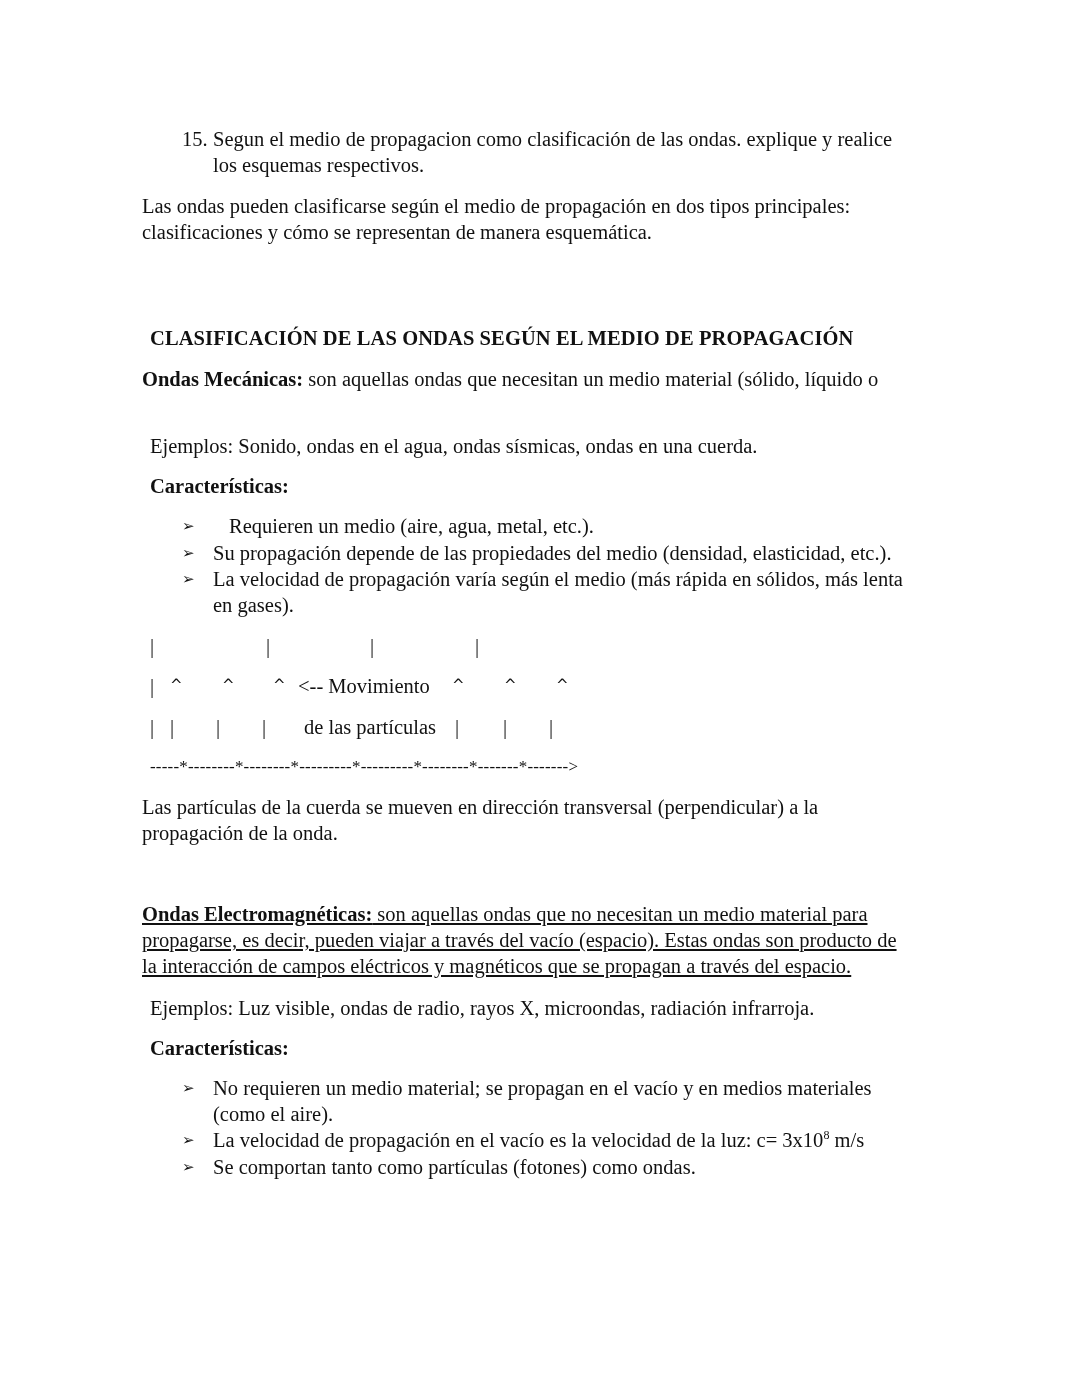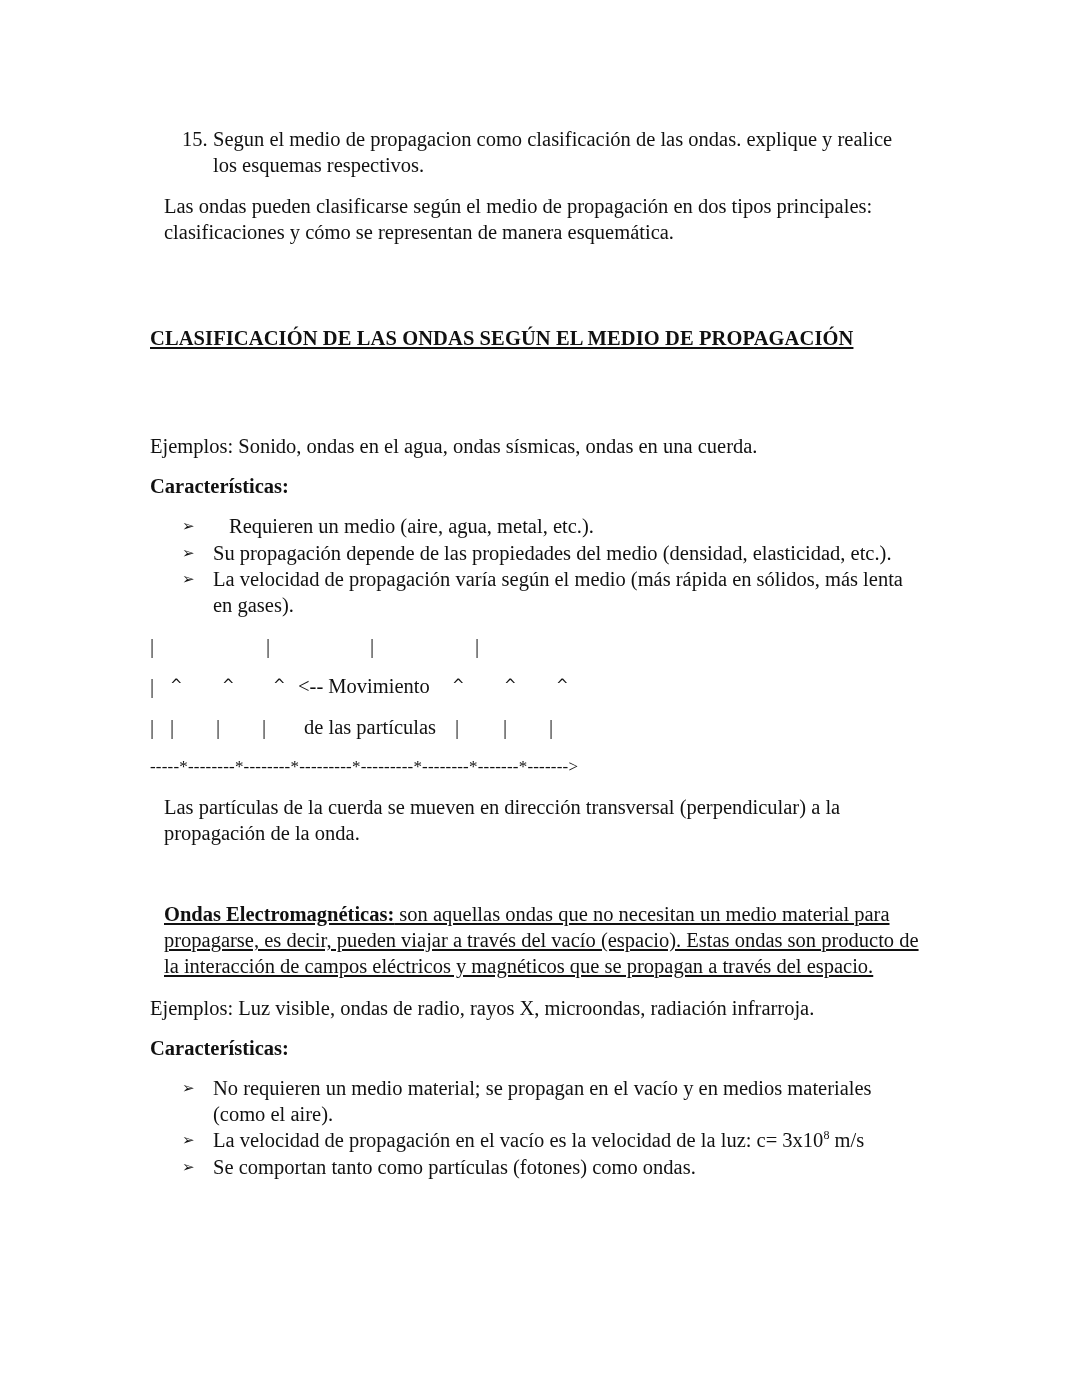--- a/index.html
+++ b/index.html
@@ -2,21 +2,21 @@
 <html><head>
 <meta charset="utf-8">
 <style>
   html, body { margin: 0; padding: 0; background: #ffffff; }
   body {
     width: 1080px; height: 1397px; position: relative; overflow: hidden;
     font-family: "Liberation Serif", "DejaVu Serif", serif;
     color: #111111; font-size: 20.5px; line-height: 26px;
   }
   .abs { position: absolute; white-space: nowrap; }
-  .para { position: absolute; left: 164px; width: 800px; }
+  .para { position: absolute; left: 142px; width: 800px; }
   .line { display: block; white-space: nowrap; }
   b { font-weight: bold; }
   .heading { font-weight: bold; font-size: 20.5px; letter-spacing: 0.1px; }
   .bullet-arrow { position: absolute; left: 182px; font-family: "DejaVu Sans", sans-serif; font-size: 15px; }
   .bullet-text { position: absolute; left: 213px; white-space: nowrap; }
   .diag { position: absolute; white-space: nowrap; font-size: 20.5px; }
   .caret { font-size: 15px; font-family: "DejaVu Sans", sans-serif; }
   sup { font-size: 12px; vertical-align: 8px; line-height: 0; }
 </style>
 </head>
@@ -24,23 +24,24 @@
 
 <div class="abs" style="left:182px; top:126px;">15.</div>
 <div class="abs" style="left:213px; top:126px;">Segun el medio de propagacion como clasificación de las ondas. explique y realice</div>
 <div class="abs" style="left:213px; top:152px;">los esquemas respectivos.</div>
 
 <div class="para" style="top:193px;">
   <span class="line">Las ondas pueden clasificarse según el medio de propagación en dos tipos principales:</span>
   <span class="line">clasificaciones y cómo se representan de manera esquemática.</span>
 </div>
 
-<div class="abs heading" style="left:150px; top:325px;text-decoration:underline;">CLASIFICACIÓN DE LAS ONDAS SEGÚN EL MEDIO DE PROPAGACIÓN</div>
+<div class="abs heading" style="left:150px; top:325px;">CLASIFICACIÓN DE LAS ONDAS SEGÚN EL MEDIO DE PROPAGACIÓN</div>
 
 <div class="para" style="top:366px;">
+  <span class="line"><b>Ondas Mecánicas:</b><span> son aquellas ondas que necesitan un medio material (sólido, líquido o</span></span>
 </div>
 <div class="abs" style="left:150px; top:433px;">Ejemplos: Sonido, ondas en el agua, ondas sísmicas, ondas en una cuerda.</div>
 <div class="abs" style="left:150px; top:473px;"><b>Características:</b></div>
 
 <div class="bullet-arrow" style="top:513px;">➢</div>
 <div class="bullet-text" style="top:513px;margin-left:16px;">Requieren un medio (aire, agua, metal, etc.).</div>
 <div class="bullet-arrow" style="top:540px;">➢</div>
 <div class="bullet-text" style="top:540px;">Su propagación depende de las propiedades del medio (densidad, elasticidad, etc.).</div>
 <div class="bullet-arrow" style="top:566px;">➢</div>
 <div class="bullet-text" style="top:566px;">La velocidad de propagación varía según el medio (más rápida en sólidos, más lenta</div>

